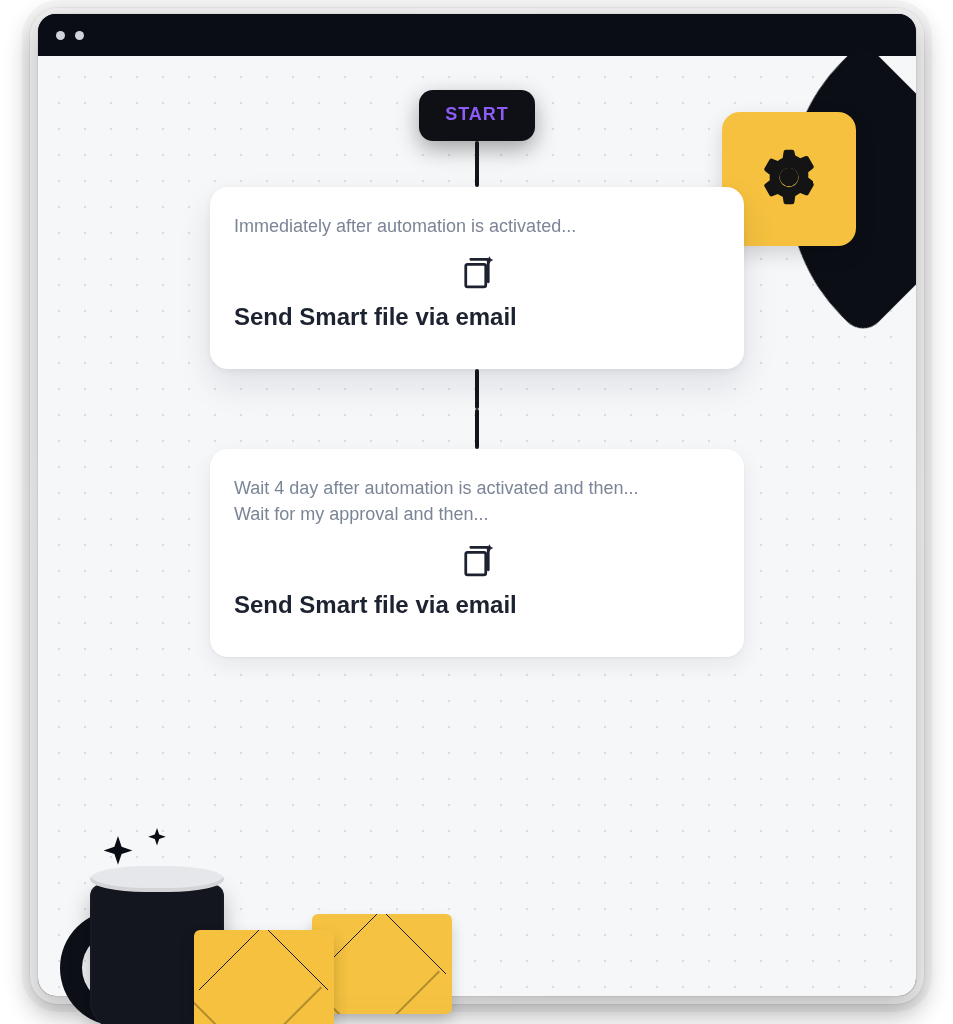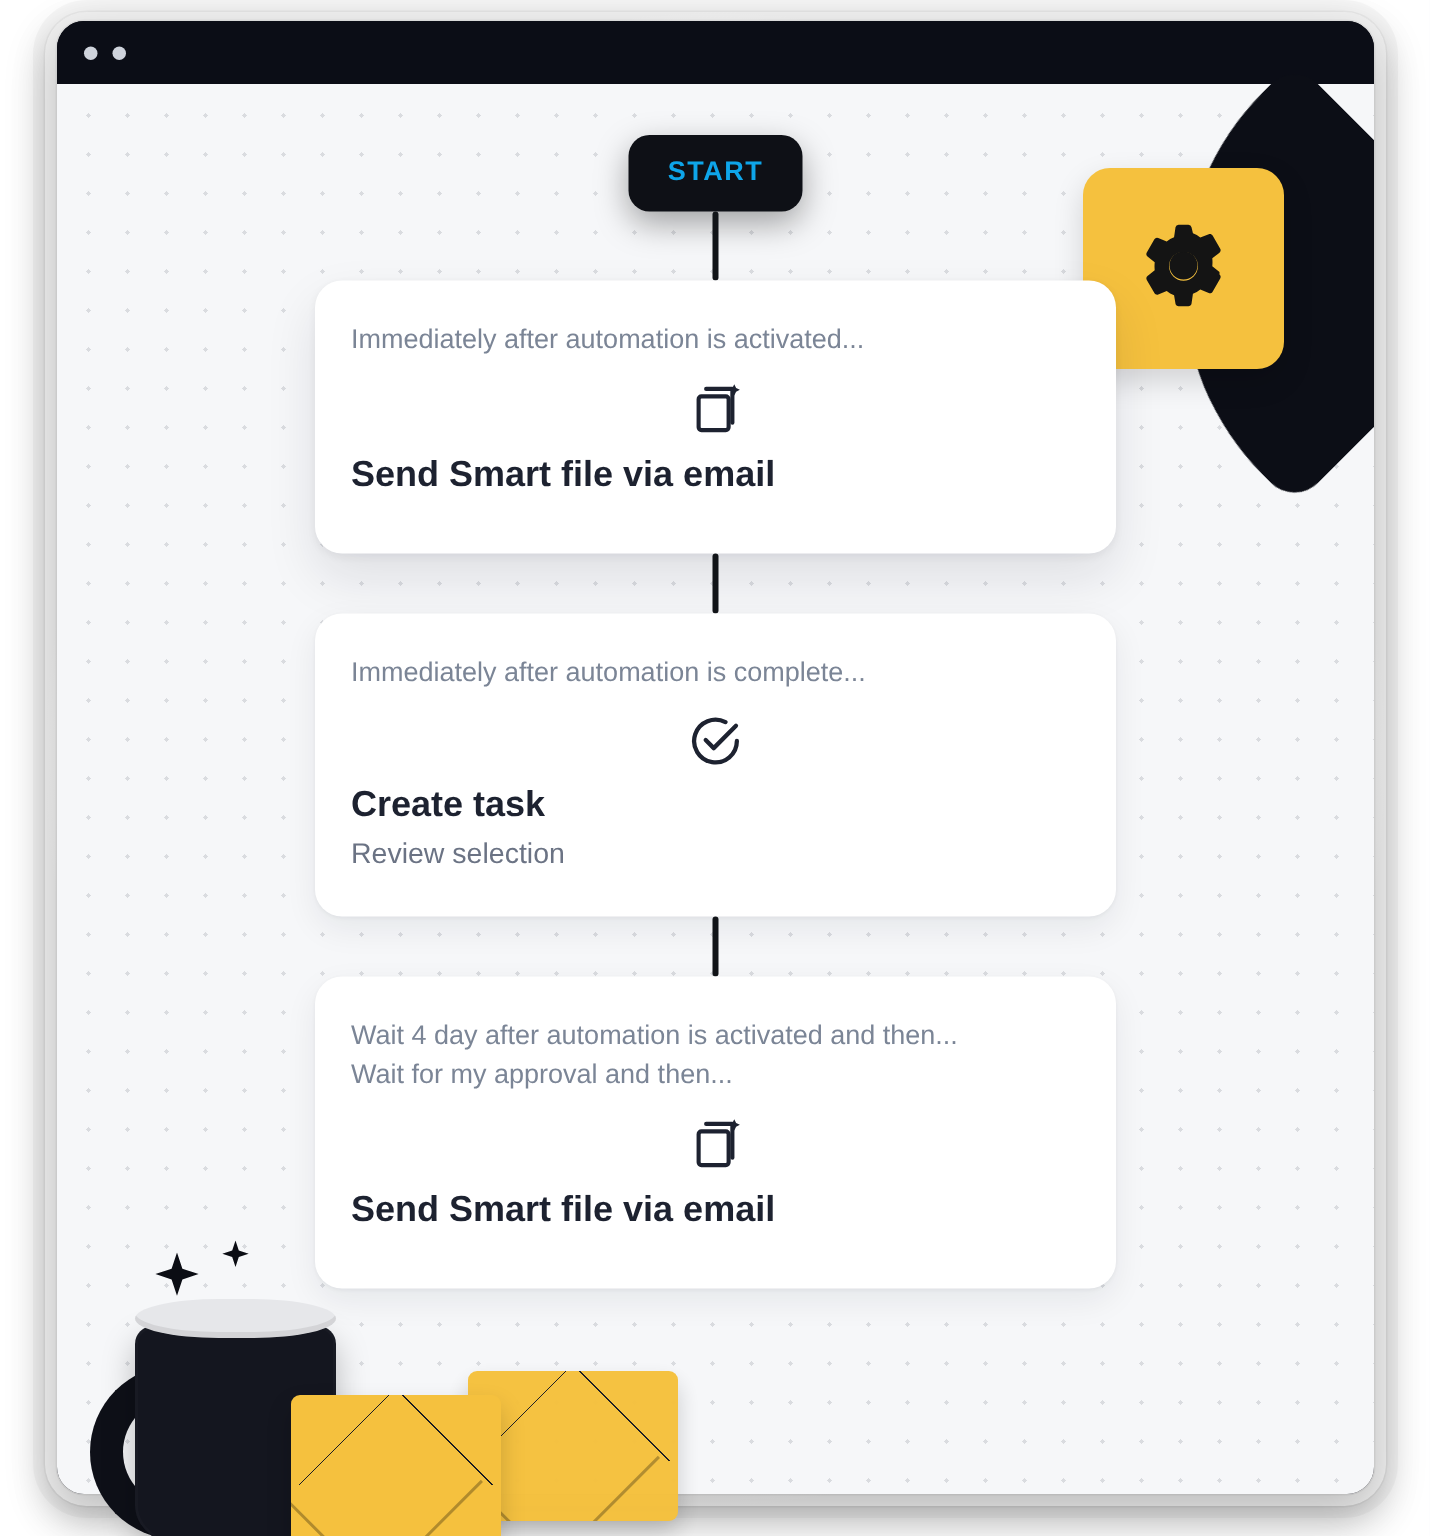--- a/index.html
+++ b/index.html
@@ -67,21 +67,21 @@
   .flow {
     position: absolute;
     left: 0; right: 0; top: 34px;
     display: flex;
     flex-direction: column;
     align-items: center;
   }
 
   .start-pill {
     background: #0e1016;
-    color: #0ea5e9;
+    color: #8b5cf6;
     font-weight: 800;
     letter-spacing: 1px;
     font-size: 18px;
     padding: 14px 26px 16px;
     border-radius: 14px;
     box-shadow: 0 8px 22px rgba(0,0,0,0.35);
   }
 
   .connector {
     width: 4px;
@@ -266,31 +266,20 @@
             <rect x="7" y="9" width="16" height="18" rx="1.5"></rect>
             <polyline points="11 5 25 5 25 23"></polyline>
             <path d="M26 2.5 l1 2 l2 1 l-2 1 l-1 2 l-1 -2 l-2 -1 l2 -1 Z" fill="#1d2230" stroke="none"></path>
           </svg>
         </div>
         <div class="title">Send Smart file via email</div>
       </div>
 
       <div class="connector" style="height:40px"></div>
 
-      <div class="card secondary">
-        <div class="trigger">Immediately after automation is complete...</div>
-        <div class="icon">
-          <svg width="38" height="38" viewBox="0 0 32 32" fill="none" stroke="#1d2230" stroke-width="2.4" stroke-linecap="round" stroke-linejoin="round">
-            <path d="M28 16a12 12 0 1 1-6.4-10.6"></path>
-            <polyline points="10.5 15.5 15 20 27.5 7.5"></polyline>
-          </svg>
-        </div>
-        <div class="title">Create task</div>
-        <div class="subtitle">Review selection</div>
-      </div>
 
       <div class="connector" style="height:40px"></div>
 
       <div class="card secondary">
         <div class="trigger">Wait 4 day after automation is activated and then...
 Wait for my approval and then...</div>
         <div class="icon">
           <svg width="40" height="40" viewBox="0 0 32 32" fill="none" stroke="#1d2230" stroke-width="2.2" stroke-linecap="round" stroke-linejoin="round">
             <rect x="7" y="9" width="16" height="18" rx="1.5"></rect>
             <polyline points="11 5 25 5 25 23"></polyline>

